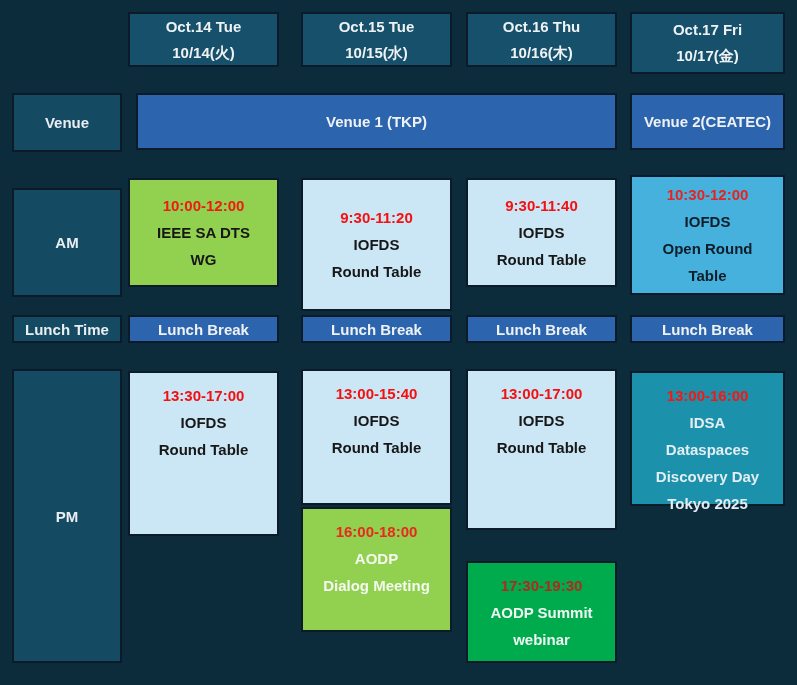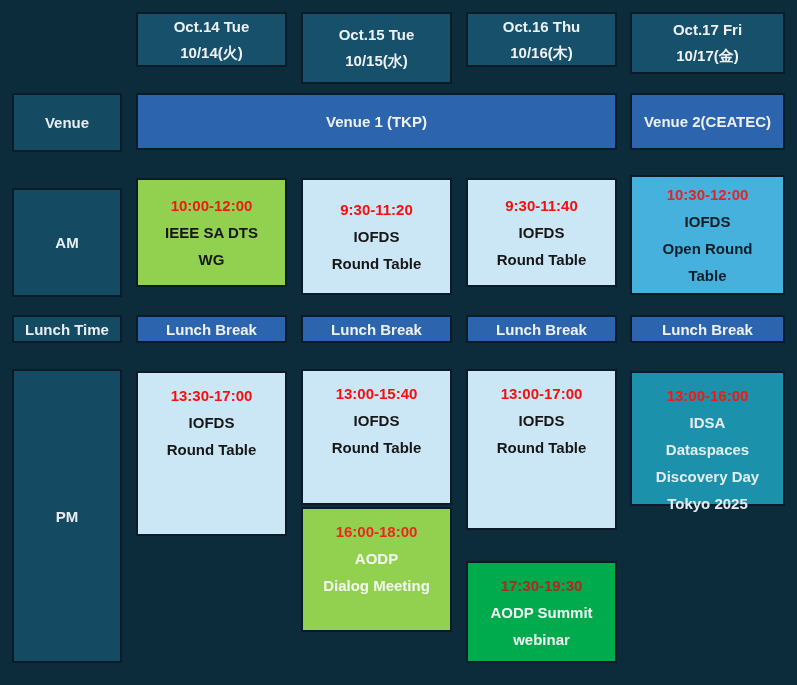--- a/index.html
+++ b/index.html
@@ -38,35 +38,35 @@
   .ev-sky .time{color:#e8231f;}
   .ev-sky .title{color:#0e1e29;}
   .ev-teal{background:#1b91ab;}
   .ev-teal .time{color:#fb1511;}
   .ev-teal .title{color:#e3edf2;}
   .ev-darkgreen{background:#00ab4e;}
   .ev-darkgreen .time{color:#b02a1c;}
   .ev-darkgreen .title{color:#f0f7f2;}
   
   .col-label{left:12px;width:110px;}
-  .col-1{left:136px;width:151px;}
+  .col-1{left:128px;width:151px;}
   .col-2{left:301px;width:151px;}
   .col-3{left:466px;width:151px;}
   .col-4{left:630px;width:155px;}
 </style>
 </head>
 <body>
 
 <div class="canvas">
 
   <div class="box date-box col-1" style="top:12px;height:55px;">
     <div>Oct.14 Tue</div>
     <div>10/14(火)</div>
   </div>
-  <div class="box date-box col-2" style="top:12px;height:72px;">
+  <div class="box date-box col-2" style="top:12px;height:55px;">
     <div>Oct.15 Tue</div>
     <div>10/15(水)</div>
   </div>
   <div class="box date-box col-3" style="top:12px;height:55px;">
     <div>Oct.16 Thu</div>
     <div>10/16(木)</div>
   </div>
   <div class="box date-box col-4" style="top:12px;height:62px;">
     <div>Oct.17 Fri</div>
     <div>10/17(金)</div>
@@ -76,21 +76,21 @@
   <div class="box blue-bar" style="left:136px;width:481px;top:93px;height:57px;">Venue 1 (TKP)</div>
   <div class="box blue-bar col-4" style="top:93px;height:57px;">Venue 2(CEATEC)</div>
 
   <div class="box label-box col-label" style="top:188px;height:109px;">AM</div>
 
   <div class="box event ev-green col-1" style="top:178px;height:109px;">
     <div class="time">10:00-12:00</div>
     <div class="title">IEEE SA DTS
 WG</div>
   </div>
-  <div class="box event ev-lightblue col-2" style="top:178px;height:117px;">
+  <div class="box event ev-lightblue col-2" style="top:178px;height:133px;">
     <div class="time">9:30-11:20</div>
     <div class="title">IOFDS
 Round Table</div>
   </div>
   <div class="box event ev-lightblue col-3" style="top:178px;height:109px;">
     <div class="time">9:30-11:40</div>
     <div class="title">IOFDS
 Round Table</div>
   </div>
   <div class="box event ev-sky col-4" style="top:175px;height:120px;">

